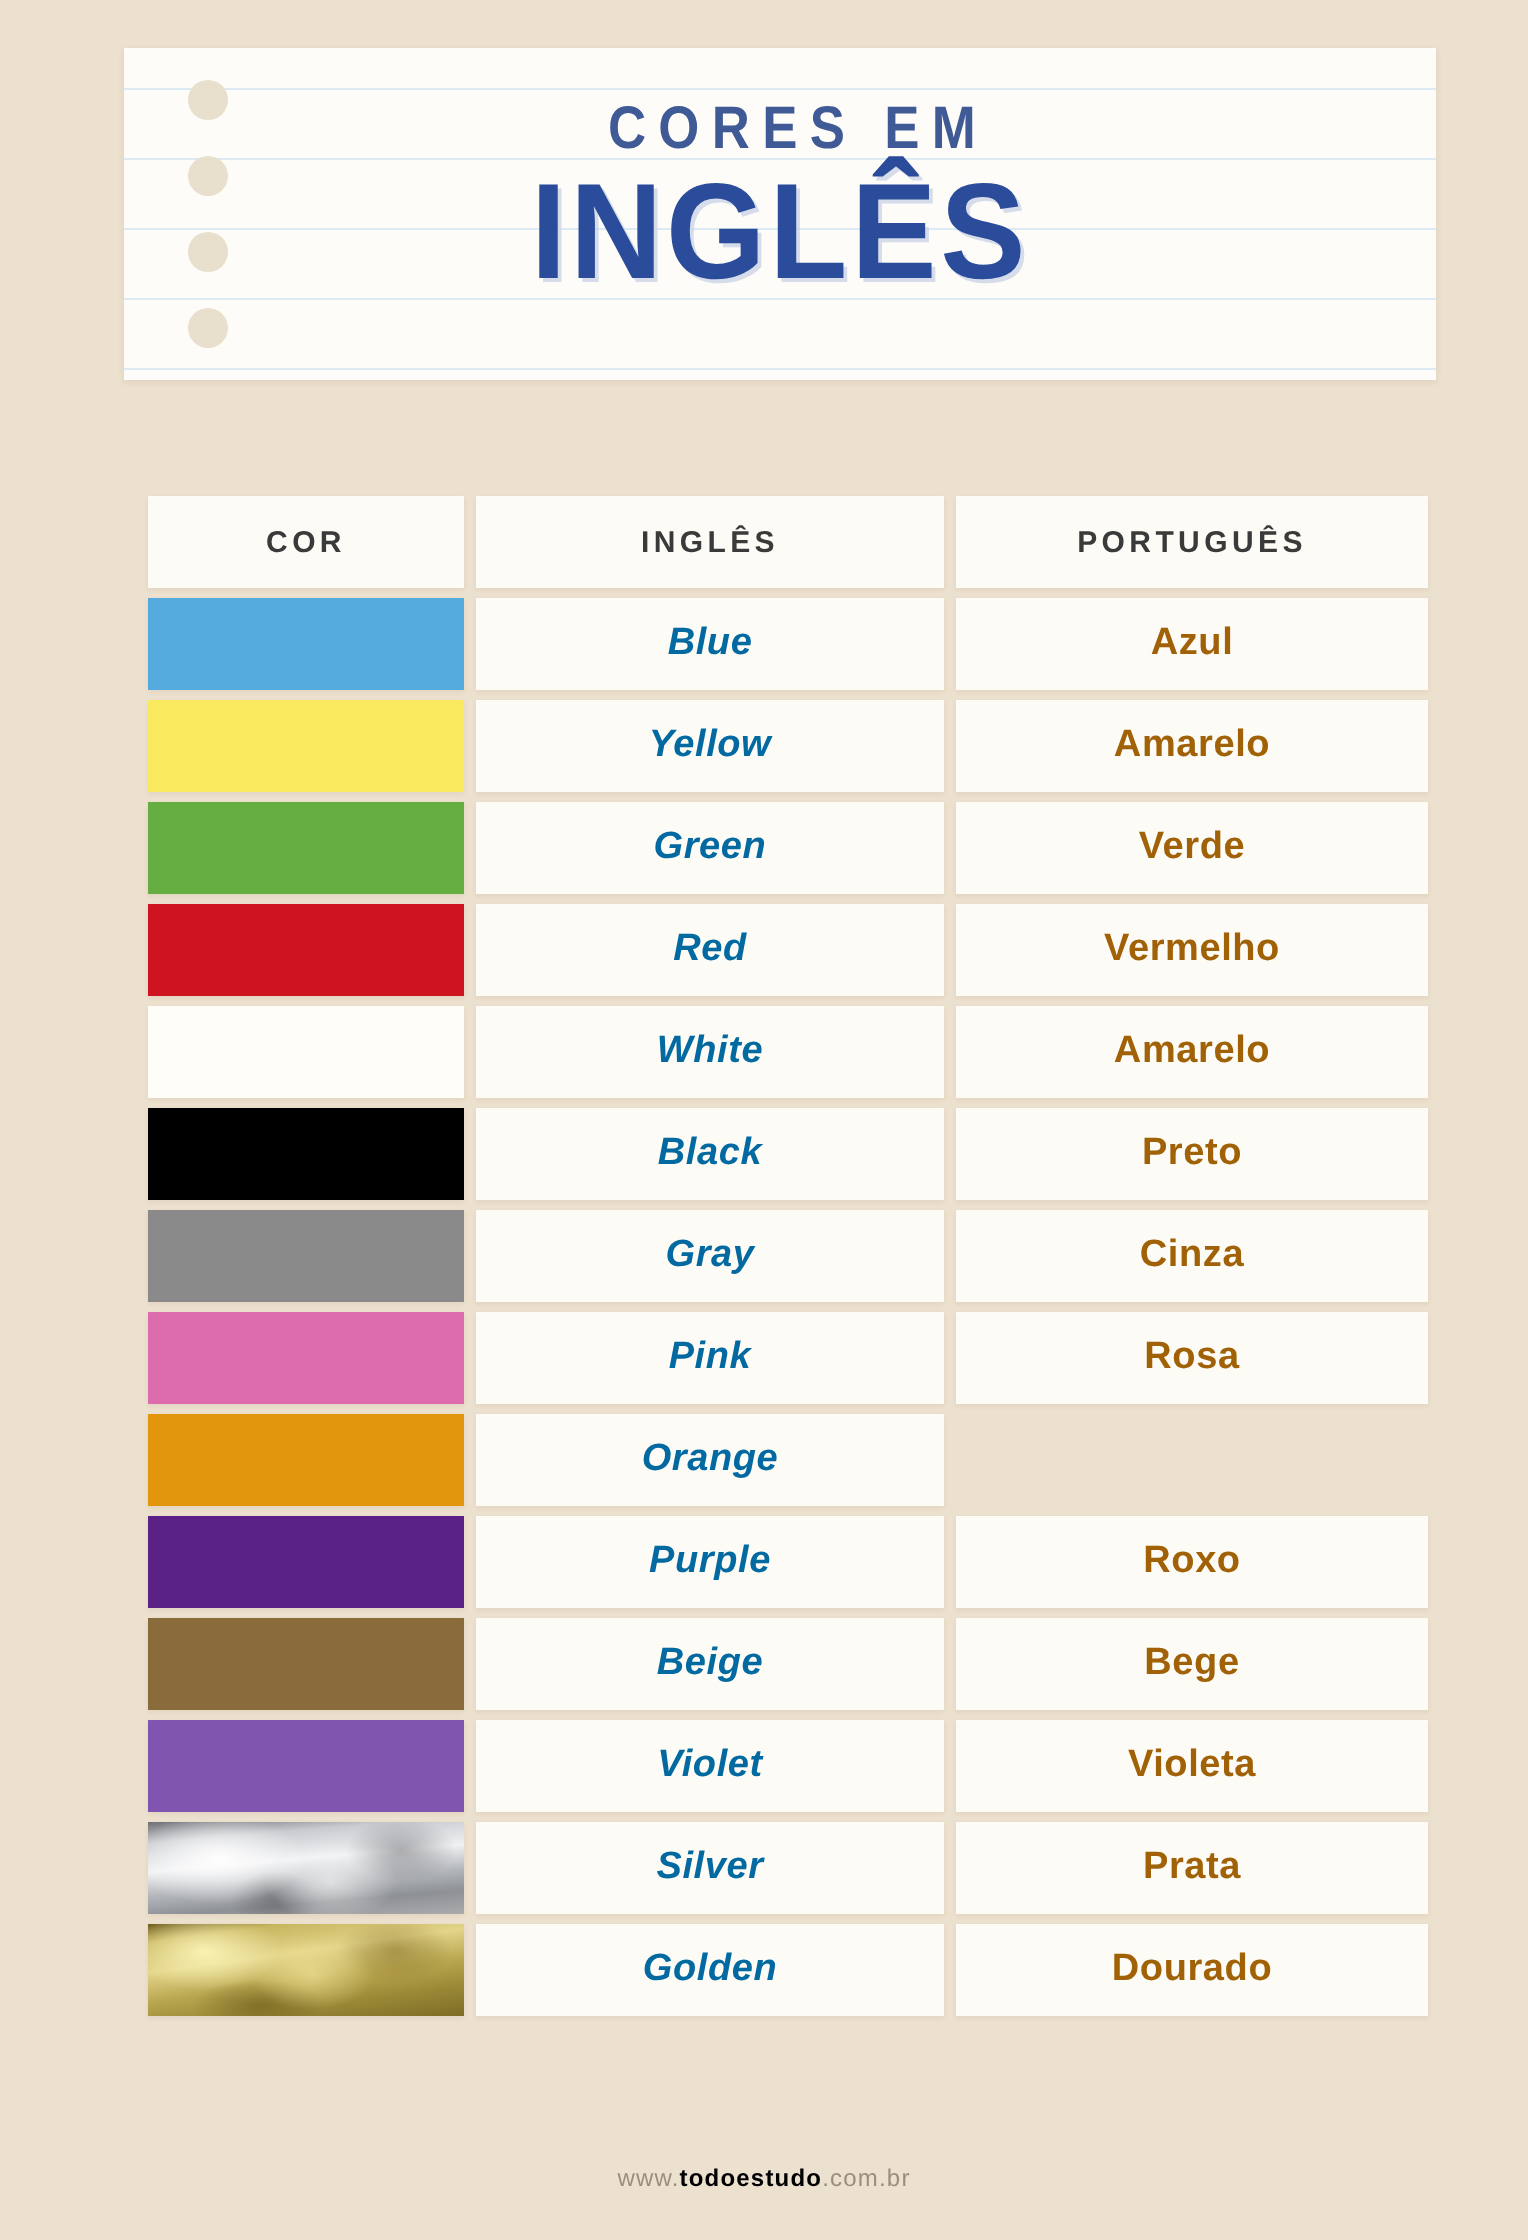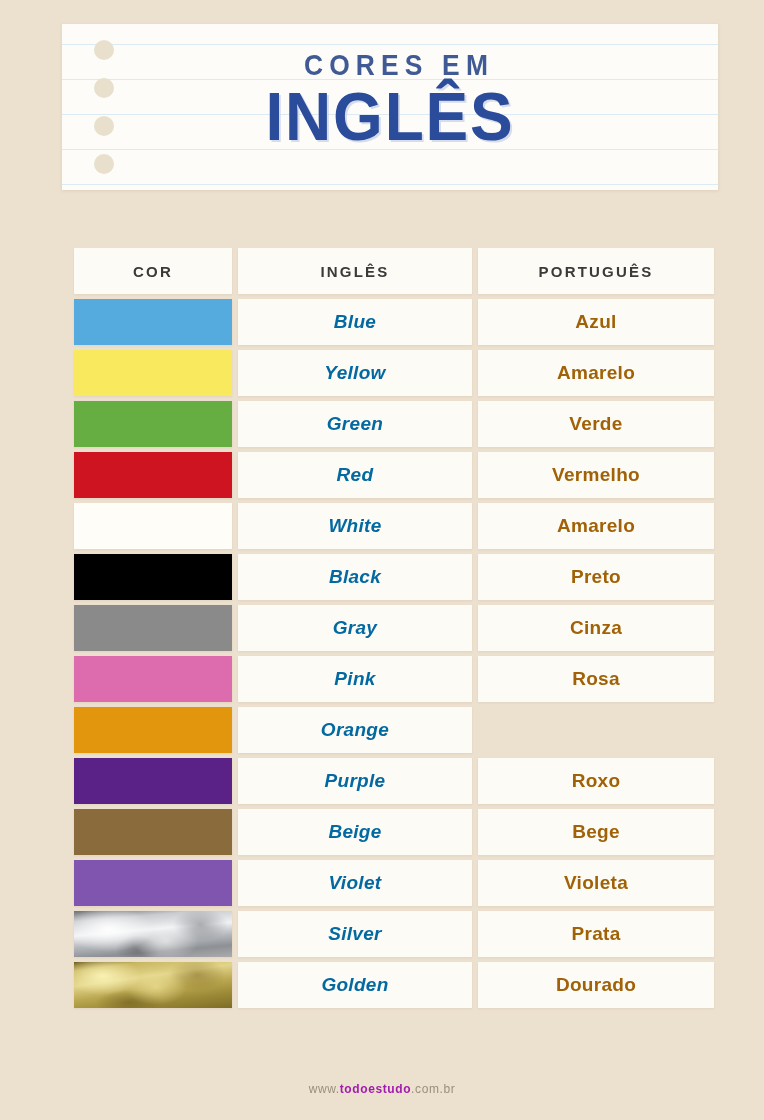--- a/index.html
+++ b/index.html
@@ -162,21 +162,21 @@
     left: 0;
     right: 0;
     top: 1082px;
     text-align: center;
     font-size: 12px;
     letter-spacing: 0.6px;
     color: #9a8e7c;
   }
   .footer .brand {
     font-weight: bold;
-    color: #a21caf;
+    color: #000000;
   }
 </style>
 </head>
 <body>
 
 <div class="header-card">
   <div class="rule-lines">
       <div class="rule-line" style="top: 20px; background: rgb(220, 234, 243);"></div>
       <div class="rule-line" style="top: 55px; background: rgb(220, 234, 243);"></div>
       <div class="rule-line" style="top: 90px; background: rgb(220, 234, 243);"></div>

